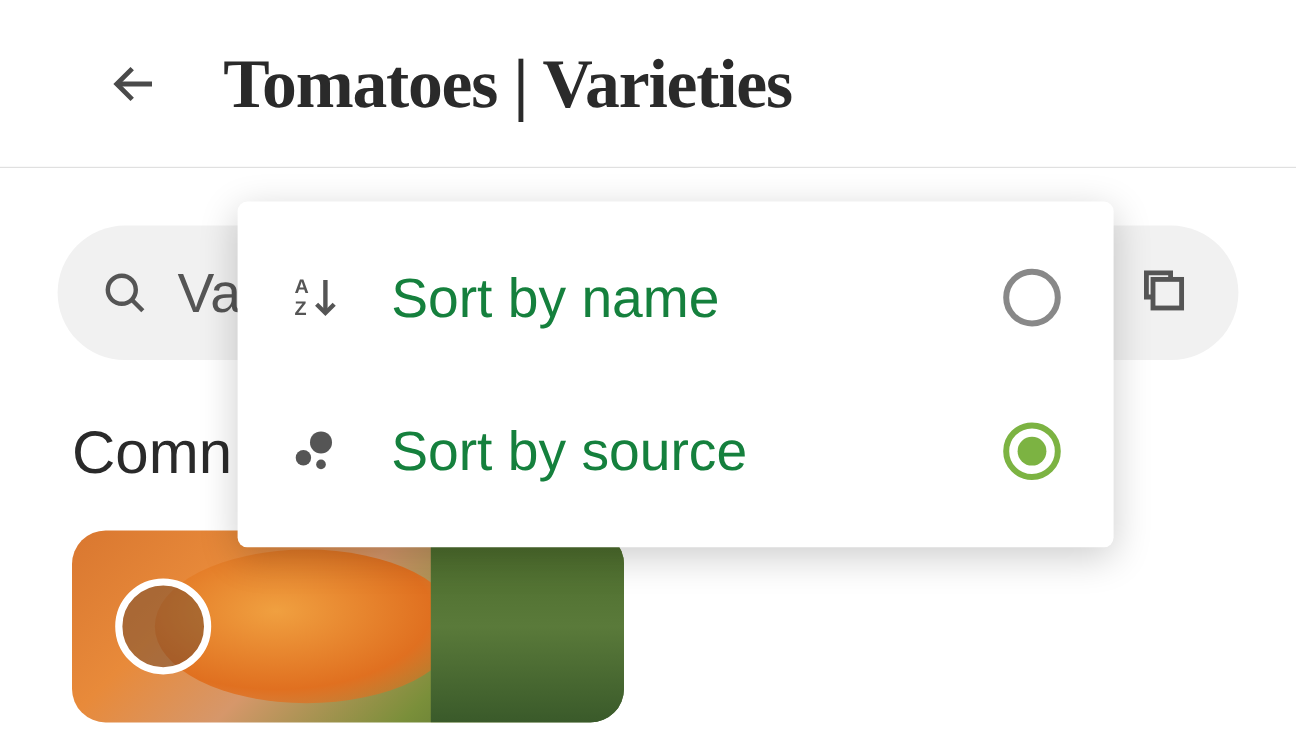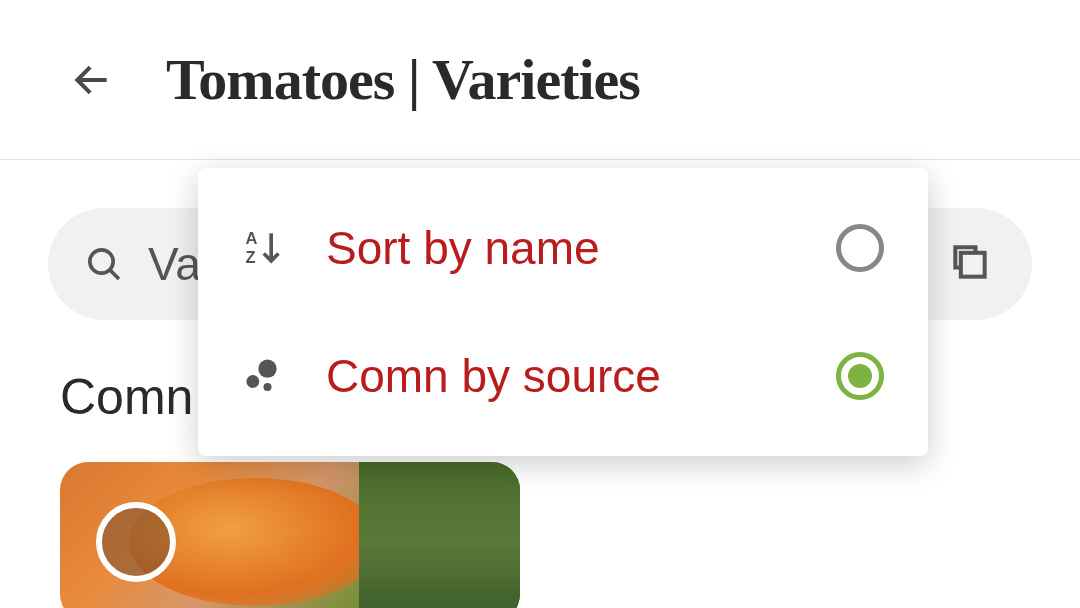--- a/index.html
+++ b/index.html
@@ -9,24 +9,24 @@
     }
     body {
       font-family: 'Georgia', 'Times New Roman', serif;
       background: #fff;
       width: 1080px;
       height: 608px;
       overflow: hidden;
       position: relative;
     }
     .header {
-      height: 160px;
-      display: flex;
-      align-items: center;
-      padding: 0 68px;
+      height: 140px;
+      display: flex;
+      align-items: center;
+      padding: 0 88px;
       border-bottom: 1px solid #e0e0e0;
       background: #fff;
     }
     .back-icon {
       width: 48px;
       height: 48px;
       display: flex;
       align-items: center;
       justify-content: center;
       color: #4a4a4a;
@@ -144,21 +144,21 @@
       align-items: center;
       justify-content: center;
       color: #555;
       margin-right: 36px;
       flex-shrink: 0;
     }
     .popup-item-label {
       flex: 1;
       font-family: 'Arial', sans-serif;
       font-size: 46px;
-      color: #b91c1c;
+      color: #15803d;
     }
     .radio {
       width: 48px;
       height: 48px;
       border: 5px solid #888;
       border-radius: 50%;
       flex-shrink: 0;
       position: relative;
     }
     .radio.selected {
@@ -229,16 +229,16 @@
 
 
   <div class="popup-item">
     <div class="popup-item-icon">
       <svg viewBox="0 0 24 24" width="44" height="44" fill="currentColor">
         <circle cx="15" cy="8" r="5"></circle>
         <circle cx="7" cy="15" r="3.5"></circle>
         <circle cx="15" cy="18" r="2.2"></circle>
       </svg>
     </div>
-    <span class="popup-item-label">Comn by source</span>
+    <span class="popup-item-label">Sort by source</span>
     <div class="radio selected"></div>
   </div>
 </div>
 
 </body></html>

